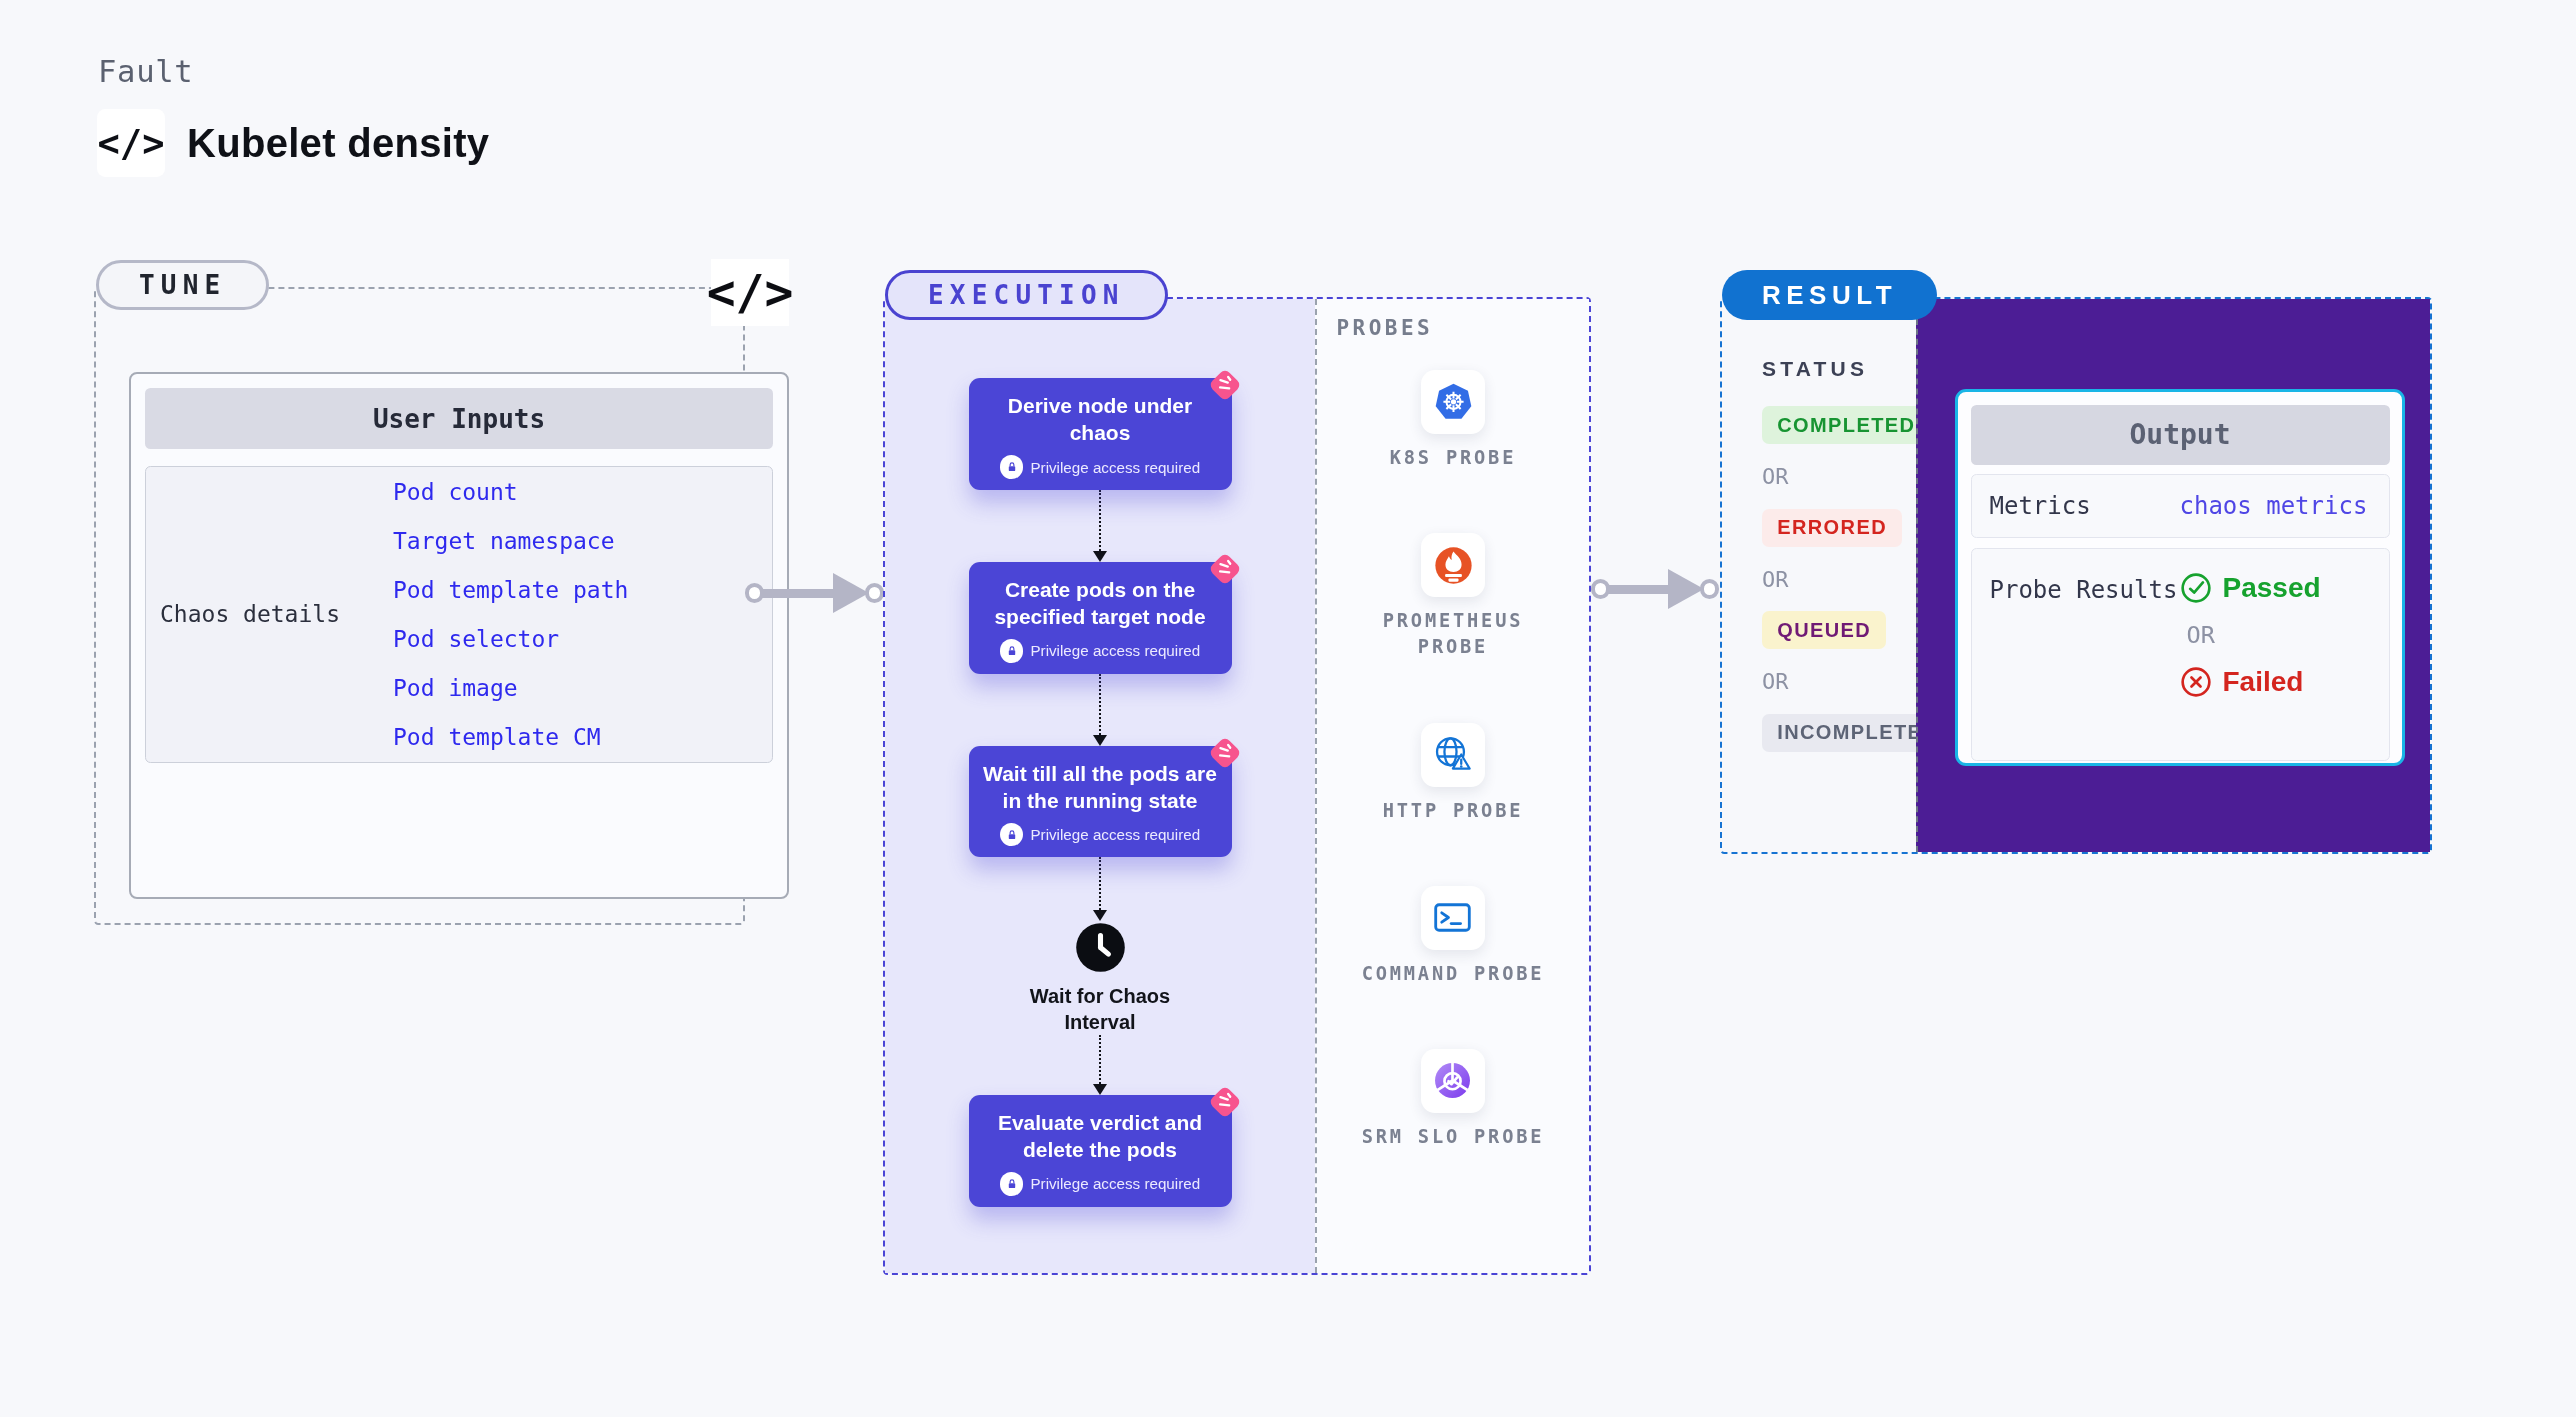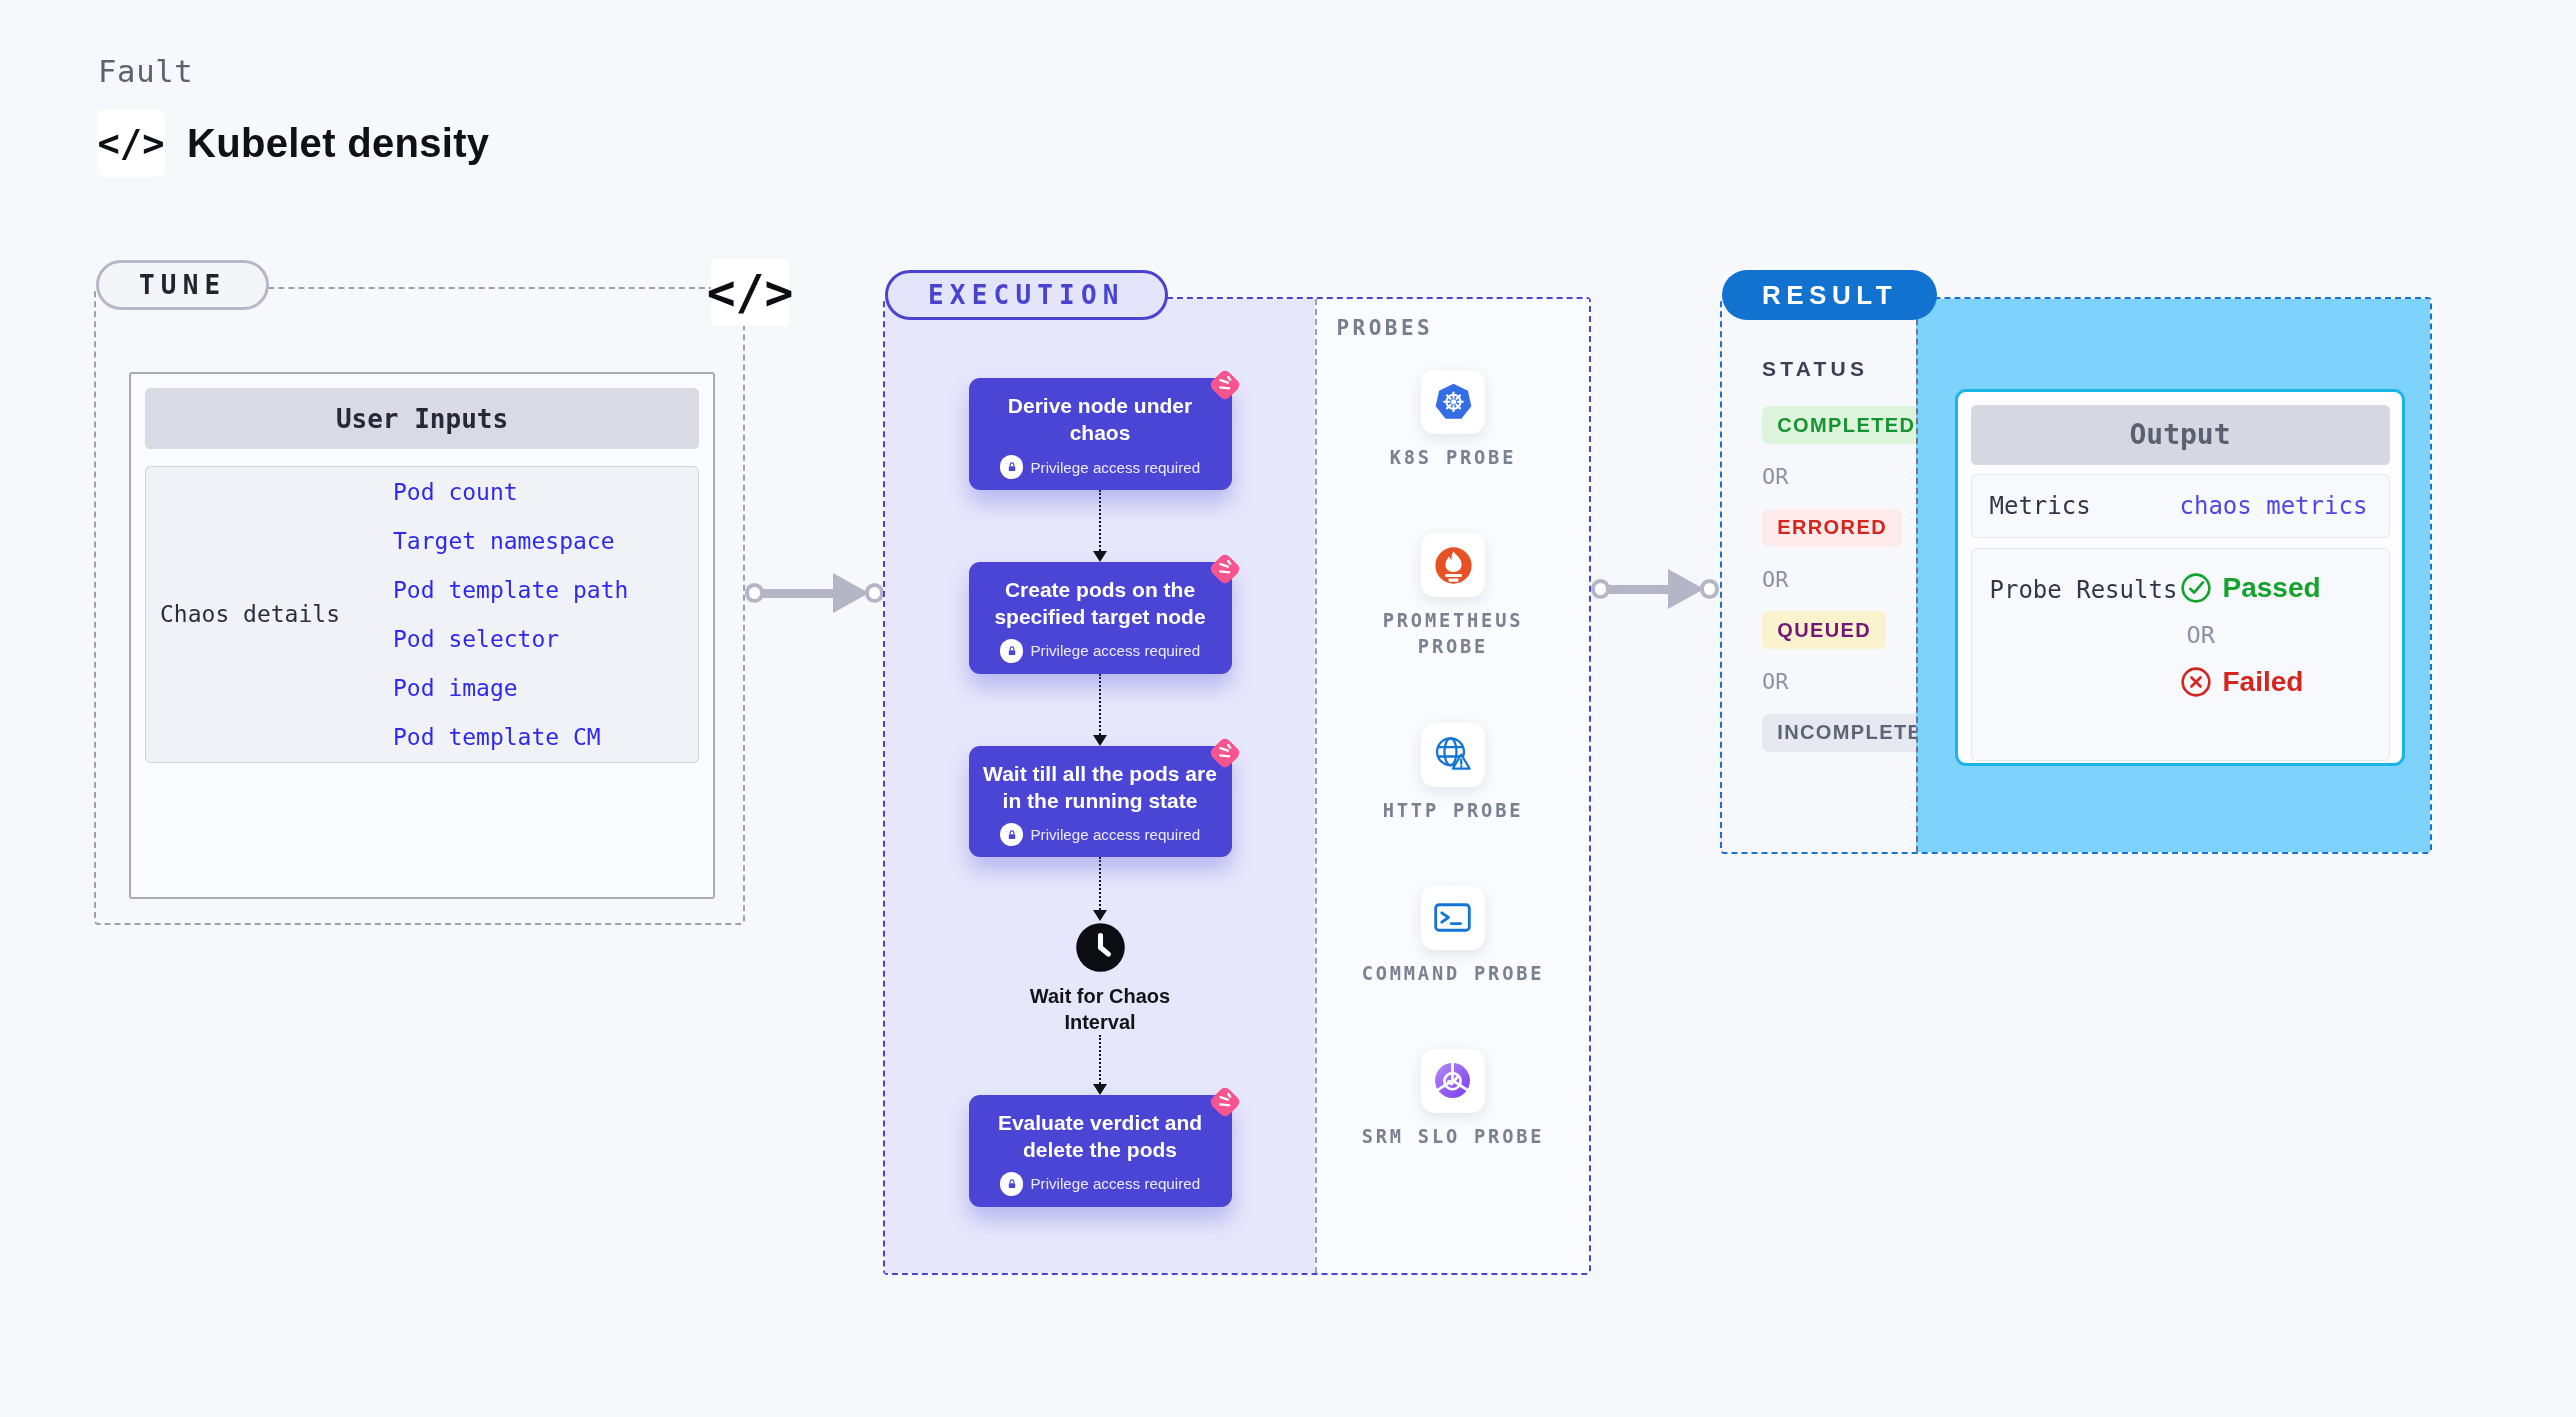--- a/index.html
+++ b/index.html
@@ -32,22 +32,22 @@
                letter-spacing:6.2px; color:#4a43d0; }
   .pill-result { background:#1172d0; border:none; font-weight:700; font-size:26px;
                  letter-spacing:5.5px; color:#ffffff; }
 
   
   .tune-box { position:absolute; left:94px; top:287px; width:651px; height:638px;
               border:2.8px dashed #9ba2af; border-radius:4.2px; }
   .tune-code-glyph { position:absolute; left:615px; top:-30.5px; width:78px; height:67px;
                      background:#ffffff; display:flex; align-items:center; justify-content:center;
                      font-family:"DejaVu Sans Mono",monospace; font-weight:700; font-size:48px; color:#0c0d12; z-index:4; }
-  .ui-card { position:absolute; left:33px; top:83px; width:586px; height:527px;
-             background:#fafbfe; border:2.1px solid #a6abb6; border-radius:3px; padding:14px; }
+  .ui-card { position:absolute; left:33px; top:83px; width:660px; height:527px;
+             background:#fafbfe; border:2.1px solid #a6abb6; border-radius:8px; padding:14px; }
   .ui-card-header { height:61px; background:#d9dae4; border-radius:5.5px;
                     display:flex; align-items:center; justify-content:center;
                     font-family:"DejaVu Sans Mono",monospace; font-weight:700; font-size:26px; color:#262a38; }
   .ui-row { background:#f1f2f8; border:1.4px solid #ccd0da; border-radius:5.5px; display:flex; align-items:center; }
   .ui-row-1 { margin-top:18px; height:85px; }
   .ui-row-2 { margin-top:16.6px; height:297px; }
   .ui-row-label { font-family:"DejaVu Sans Mono",monospace; font-size:23px; color:#2b2f3d;
                   padding-left:14px; width:247px; flex:none; }
   .ui-links { display:flex; flex-direction:column; gap:23px; }
   .ui-link { font-family:"DejaVu Sans Mono",monospace; font-size:23px; color:#2e29ee; cursor:pointer; }
@@ -102,21 +102,21 @@
   .status-col { width:194px; flex:none; padding:58px 0 0 40px; }
   .status-label { font-size:21px; font-weight:700; letter-spacing:4.2px; color:#3c4155; }
   .status-badge { display:inline-block; padding:7.6px 15.2px; border-radius:7px;
                   font-size:20px; font-weight:700; letter-spacing:1.4px; white-space:nowrap; }
   .b-completed { color:#179432; background:#def3dc; margin-top:25px; }
   .b-errored   { color:#d4251f; background:#fcebea; }
   .b-queued    { color:#701a75; background:#faf3cd; }
   .b-incompleted { color:#5d6476; background:#e8e9f0; }
   .or-label { font-family:"DejaVu Sans Mono",monospace; font-size:22px; color:#8d92a4; margin-top:20px; }
   .status-item { margin-top:19.4px; }
-  .cyan-panel { flex:1; background:#7dd3fc; border-left:2.1px dashed #6f7787; }
+  .cyan-panel { flex:1; background:#4c1d95; border-left:2.1px dashed #6f7787; }
   .output-card { margin:90px 0 0 37px; width:450px; height:377px; background:#fdfdff;
                  border:3.5px solid #1ab5e6; border-radius:11px; padding:12.5px; }
   .output-header { height:60px; background:#d6d7e1; border-radius:5.5px;
                    display:flex; align-items:center; justify-content:center;
                    font-family:"DejaVu Sans Mono",monospace; font-weight:700; font-size:28px; color:#5b6173; }
   .output-row { margin-top:9.7px; background:#f8f9fc; border:1.4px solid #e3e5ee; border-radius:5.5px; display:flex; }
   .output-row-metrics { height:64px; align-items:center; }
   .output-row-probe { height:213px; align-items:flex-start; padding-top:23.6px; }
   .o-label { font-family:"DejaVu Sans Mono",monospace; font-size:24px; color:#32364a;
              padding-left:18px; width:208px; flex:none; line-height:1.5; }

